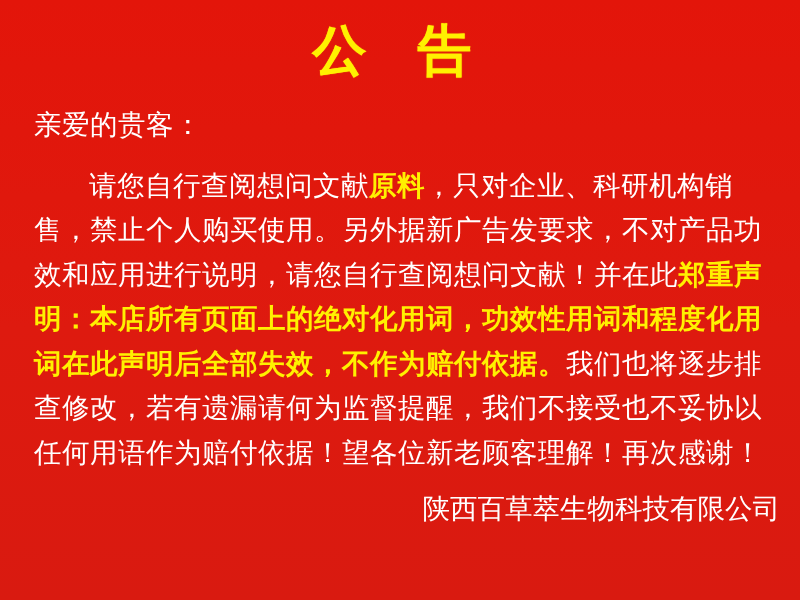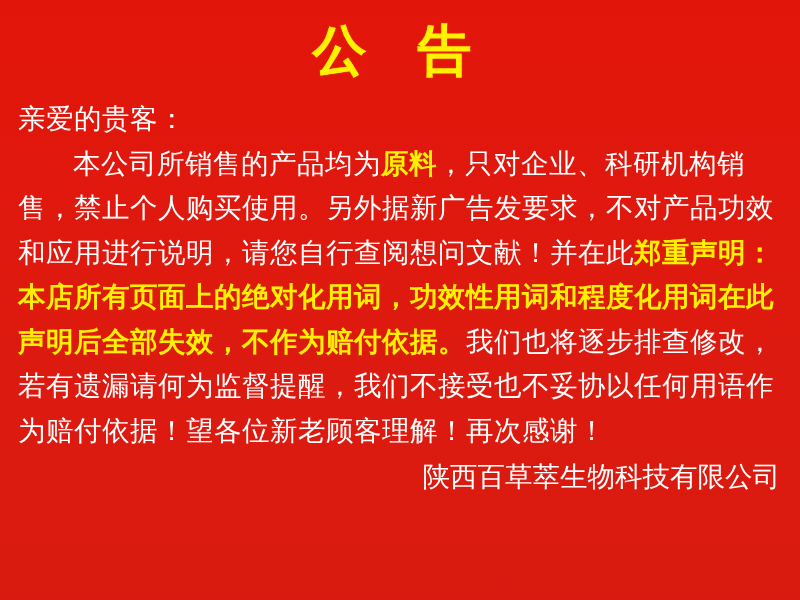--- a/index.html
+++ b/index.html
@@ -33,21 +33,21 @@
   }
   .body-text {
     color: #ffffff;
     font-size: 27.5px;
     line-height: 1.62;
     letter-spacing: 0.5px;
     font-weight: 500;
     padding: 0 4px;
   }
   .para {
-    margin: 0;
+    margin: 16px;
   }
   .indent {
     text-indent: 2em;
   }
   .hl {
     color: #fff100;
     font-weight: bold;
   }
   .signature {
     margin-top: 6px;
@@ -63,19 +63,19 @@
 
 <div class="notice">
 
   <div class="title">公 告</div>
 
   <div class="body-text">
     <p class="para">
       <span>亲爱的贵客：</span>
     </p>
     <p class="para indent">
-      <span>本公司所销售的产品均为</span><span class="hl">原料</span><span>，只对企业、科研机构销售，禁止个人购买使用。另外据新广告发要求，不对产品功效和应用进行说明，请您自行查阅想问文献！并在此</span><span class="hl">郑重声明：本店所有页面上的绝对化用词，功效性用词和程度化用词在此声明后全部失效，不作为赔付依据。</span><span>我们也将逐步排查修改，若有遗漏请何为监督提醒，我们不接受也不妥协以任何用语作为赔付依据！望各位新老顾客理解！再次感谢！</span>
+      <span>请您自行查阅想问文献</span><span class="hl">原料</span><span>，只对企业、科研机构销售，禁止个人购买使用。另外据新广告发要求，不对产品功效和应用进行说明，请您自行查阅想问文献！并在此</span><span class="hl">郑重声明：本店所有页面上的绝对化用词，功效性用词和程度化用词在此声明后全部失效，不作为赔付依据。</span><span>我们也将逐步排查修改，若有遗漏请何为监督提醒，我们不接受也不妥协以任何用语作为赔付依据！望各位新老顾客理解！再次感谢！</span>
     </p>
   </div>
 
   <div class="signature">陕西百草萃生物科技有限公司</div>
 
 </div>
 
 </body></html>

